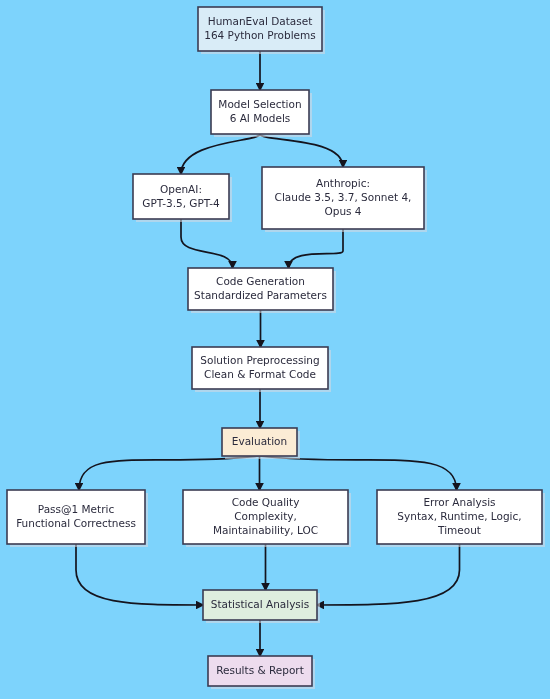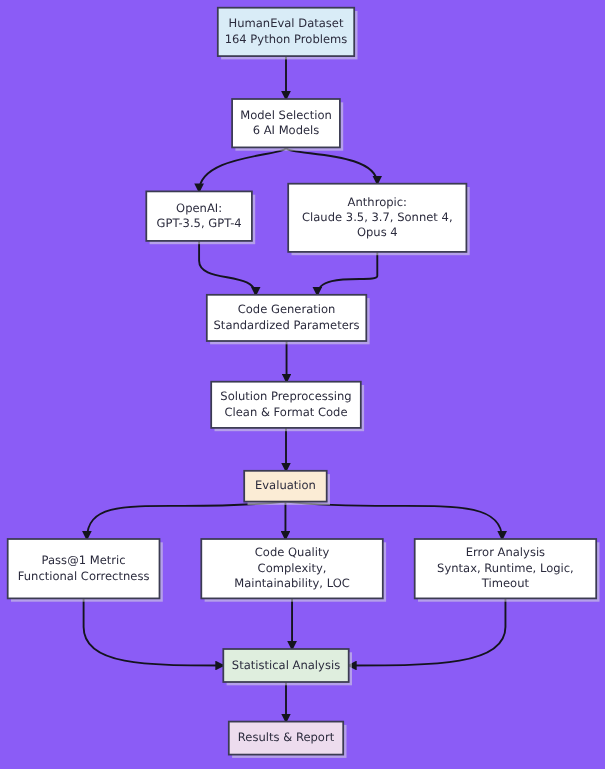--- a/index.html
+++ b/index.html
@@ -4,21 +4,21 @@
 <style>
   html, body {
     margin: 0;
     padding: 0;
     background: #ffffff;
   }
   #stage {
     position: relative;
     width: 550px;
     height: 699px;
-    background: #8b5cf6;
+    background: #7dd3fc;
     overflow: hidden;
     font-family: "DejaVu Sans", sans-serif;
   }
   svg#flow {
     position: absolute;
     top: 0;
     left: 0;
     width: 550px;
     height: 699px;
   }

